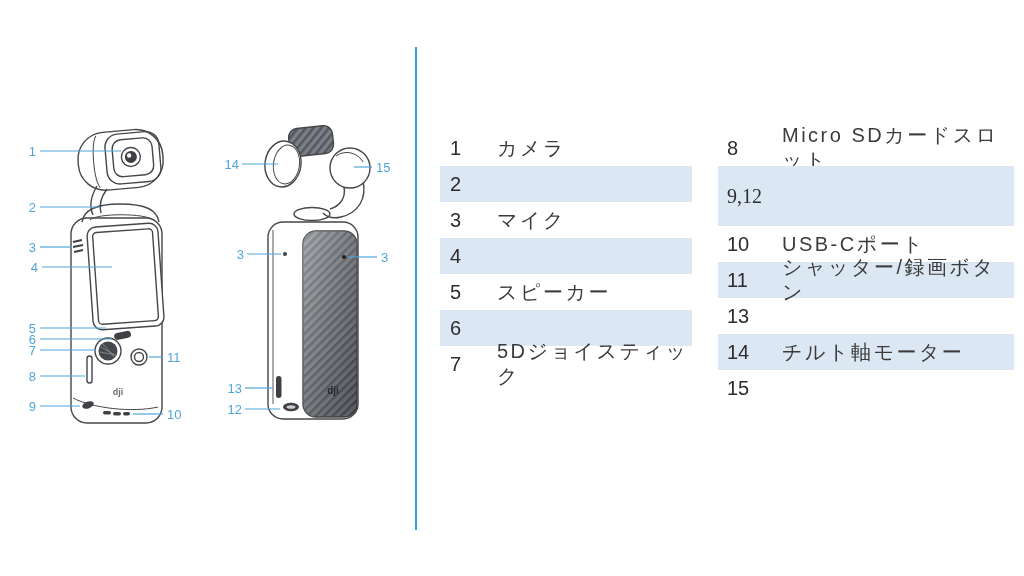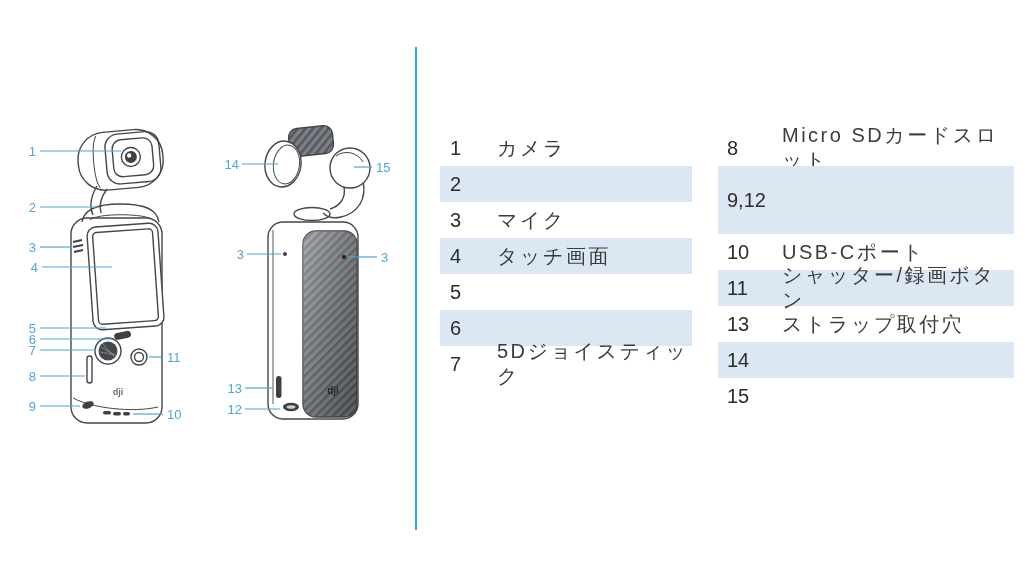--- a/index.html
+++ b/index.html
@@ -13,21 +13,21 @@
     background:#29a9e0;
   }
   .diagram-svg{position:absolute;left:0;top:0;}
   .legend{
     position:absolute;left:440px;top:130px;display:flex;color:#3a3a3a;
   }
   .col{display:flex;flex-direction:column;}
   .col1{width:252px;margin-right:26px;}
   .col2{width:296px;}
   .row{display:flex;align-items:center;height:36px;}
-  .row.tall{height:68px;}
+  .row.tall{height:60px;font-family:Liberation Serif, serif;}
   .row.hl{background:#dbe7f3;}
   .num{flex:none;font-size:20px;color:#2d2d2d;}
   .col1 .num{width:47px;padding-left:10px;}
   .col2 .num{width:55px;padding-left:9px;}
   .label{
     font-size:20px;letter-spacing:2.5px;color:#3b3b3b;
     white-space:pre-line;line-height:25px;
   }
   svg text.callout{
     font-family:"Liberation Sans","DejaVu Sans",sans-serif;
@@ -210,24 +210,24 @@
       </div>
     <div class="row hl">
         <span class="num">2</span>
       </div>
     <div class="row">
         <span class="num">3</span>
         <span class="label">マイク</span>
       </div>
     <div class="row hl">
         <span class="num">4</span>
-        <span class="label">タッチ画面</span>
       </div>
     <div class="row">
         <span class="num">5</span>
+        <span class="label">スピーカー</span>
       </div>
     <div class="row hl">
         <span class="num">6</span>
       </div>
     <div class="row">
         <span class="num">7</span>
         <span class="label">5Dジョイスティック</span>
       </div>
   </div>
   <div class="col col2">
@@ -241,22 +241,22 @@
     <div class="row">
         <span class="num">10</span>
         <span class="label">USB-Cポート</span>
       </div>
     <div class="row hl">
         <span class="num">11</span>
         <span class="label">シャッター/録画ボタン</span>
       </div>
     <div class="row">
         <span class="num">13</span>
-        <span class="label">ストラップ取付穴</span>
       </div>
     <div class="row hl">
         <span class="num">14</span>
+        <span class="label">チルト軸モーター</span>
       </div>
     <div class="row">
         <span class="num">15</span>
       </div>
   </div>
 </div>
 
 </body></html>

